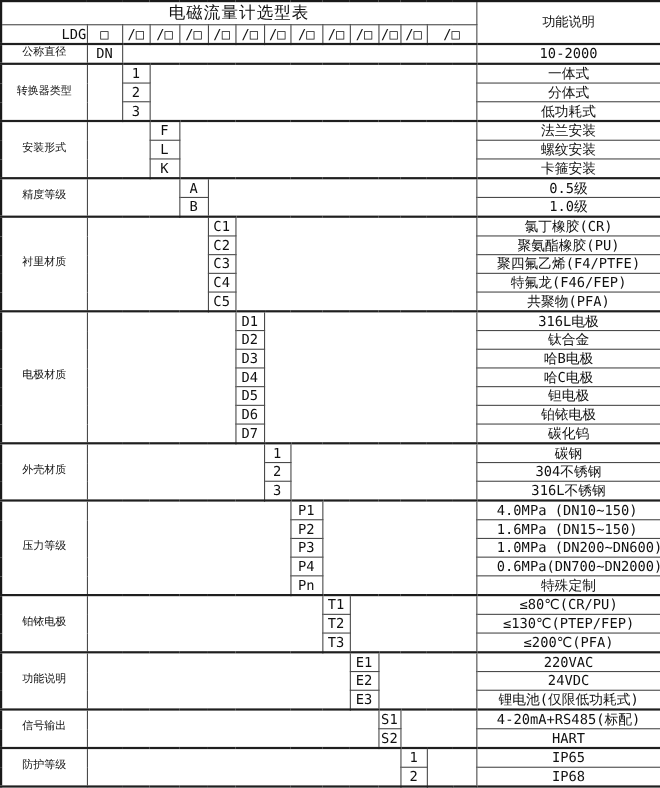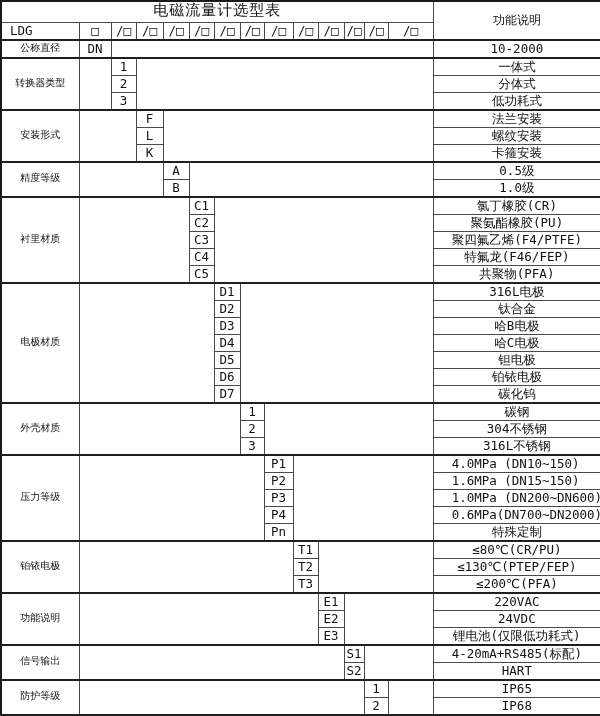--- a/index.html
+++ b/index.html
@@ -2,23 +2,23 @@
 <html><head>
 <meta charset="utf-8">
 <style>
   html,body{margin:0;padding:0;background:#fff;}
   body{width:600px;font-family:"DejaVu Sans",sans-serif;color:#111;}
   table{border-collapse:collapse;table-layout:fixed;width:600px;border:2px solid #1a1a1a;}
   td{border:1px solid #4a4a4a;padding:0;height:16px;line-height:1.05;
      text-align:center;vertical-align:middle;overflow:hidden;white-space:nowrap;
      font-family:"DejaVu Sans Mono","DejaVu Sans",sans-serif;font-size:12.5px;}
   tr.sec-start td{border-top:2px solid #1f1f1f;}
-  td.title-cell{height:20px;font-size:15px;font-family:Liberation Mono, monospace;letter-spacing:1px;margin-top:44px;}
+  td.title-cell{height:20px;font-size:15px;font-family:Liberation Sans, sans-serif;letter-spacing:1px;margin-top:44px;}
   td.desc-header{font-size:12px;font-family:Liberation Sans, sans-serif;}
-  td.model-prefix{text-align:left;padding-left:8px;}
+  td.model-prefix{text-align:right;padding-left:8px;}
   td.label-cell{font-family:Liberation Mono, monospace;font-size:10px;}
   td.desc-cell.left{text-align:left;padding-left:18px;}
   td.code-cell{font-size:12.5px;text-align:center;}
 </style>
 </head>
 <body>
 
 <table>
   <colgroup>
     <col style="width:78px">

